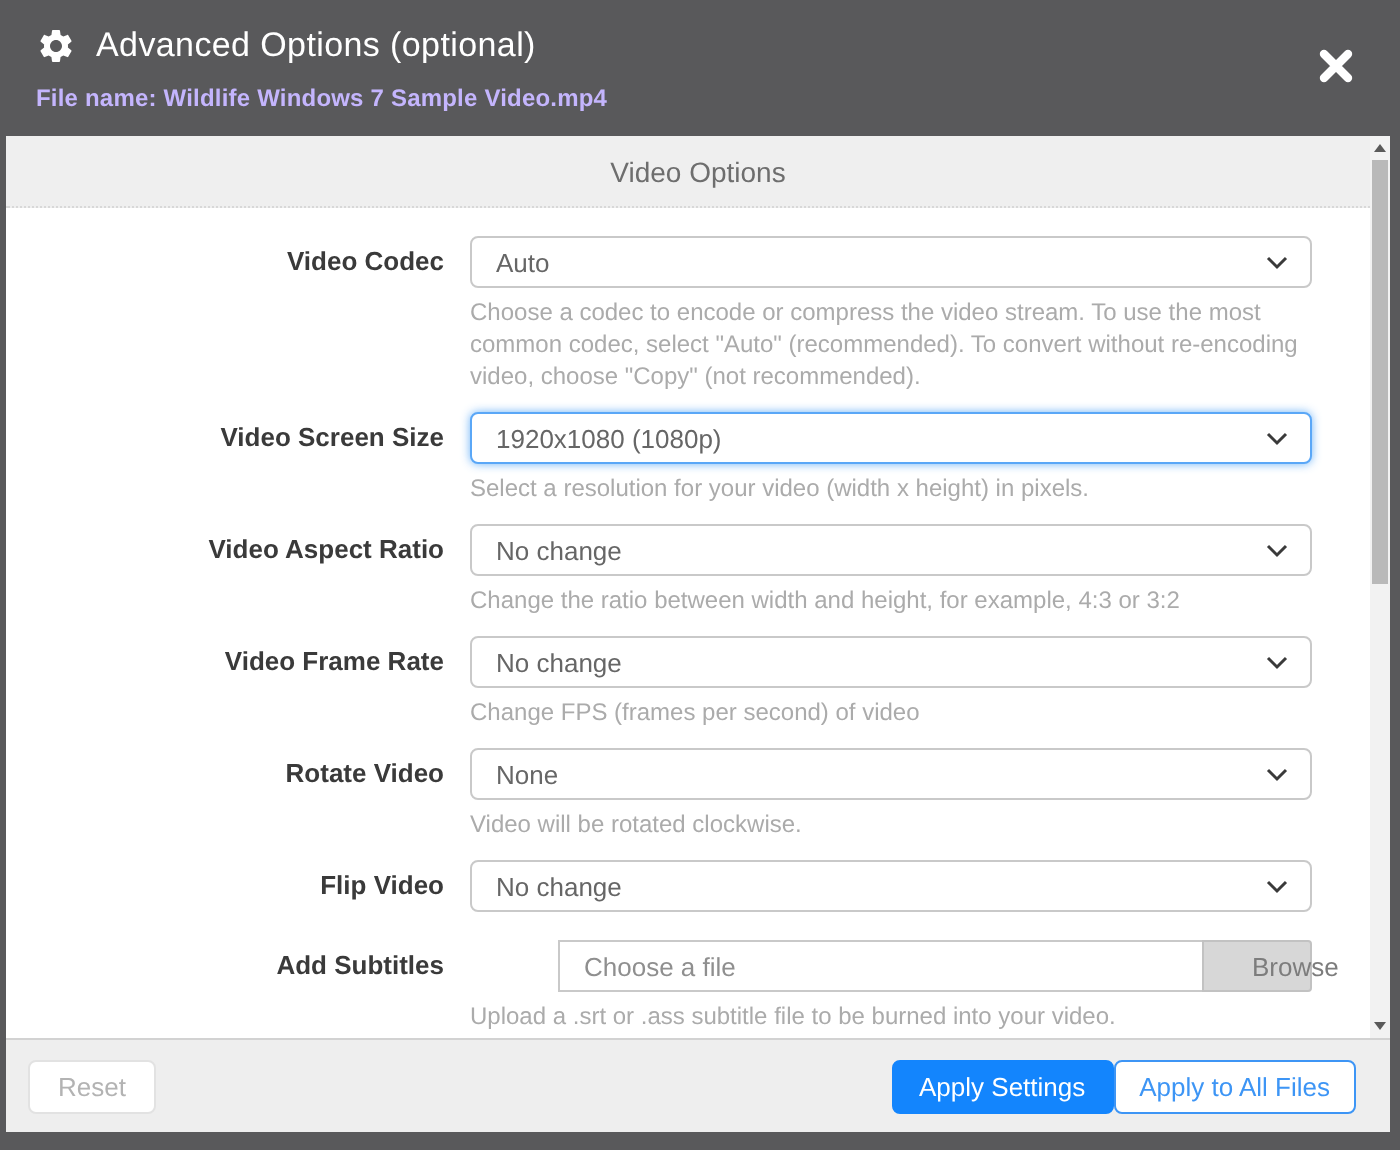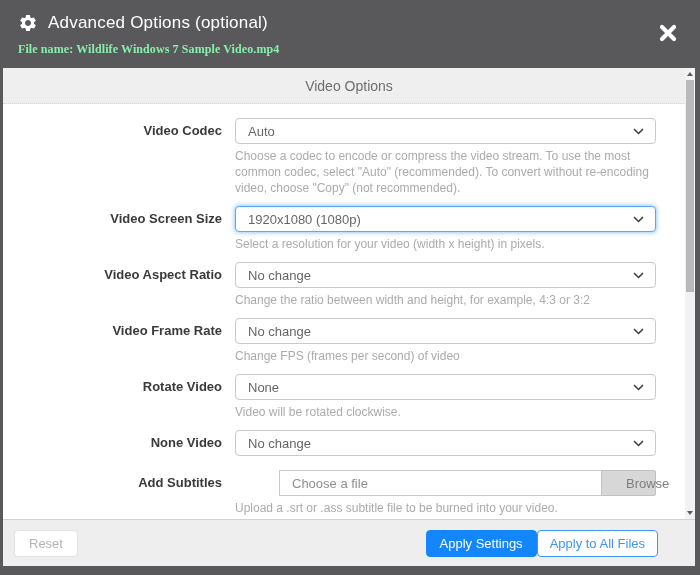--- a/index.html
+++ b/index.html
@@ -16,21 +16,21 @@
   html,body{background:#fff;}
   body{font-family:"Liberation Sans",sans-serif;}
   .screen{position:relative;width:700px;height:575px;background:var(--header_gray);overflow:hidden;}
   .modal{position:absolute;left:3px;right:5px;top:0;bottom:9px;display:flex;flex-direction:column;background:#fff;}
 
   
   .mheader{height:68px;background:var(--header_gray);padding:13px 16px 0 15px;position:relative;flex:0 0 auto;}
   .title-row{display:flex;align-items:center;color:#fff;}
   .gear{width:20px;height:20px;margin-right:10px;flex:0 0 auto;}
   .mtitle{font-size:17px;font-weight:400;letter-spacing:.2px;}
-  .fname{margin-top:9px;font-size:12px;font-weight:bold;color:#86efac;letter-spacing:.1px;font-family:Liberation Serif, serif;}
+  .fname{margin-top:9px;font-size:12px;font-weight:bold;color:#c4b5fd;letter-spacing:.1px;}
   .close-btn{position:absolute;top:24px;right:18px;width:18px;height:18px;cursor:pointer;}
 
   
   .mbody{flex:1 1 auto;position:relative;background:#fff;overflow:hidden;}
   .section-bar{height:36px;background:var(--section_bar);display:flex;align-items:center;justify-content:center;
     font-size:14px;color:#6e6e6e;border-bottom:1px dotted #d8d8d8;}
   .content{padding-top:14px;}
   .row{display:flex;margin-bottom:10px;}
   .row-label{width:232px;flex:0 0 auto;text-align:right;padding-right:13px;font-weight:bold;font-size:13px;
     color:var(--label_text);line-height:26px;}
@@ -51,21 +51,21 @@
 
   
   .scrollbar{position:absolute;top:0;right:0;bottom:0;width:10px;background:#f2f2f2;}
   .sb-arrow{position:absolute;left:2px;width:0;height:0;border-left:3px solid transparent;border-right:3px solid transparent;}
   .sb-up{top:4px;border-bottom:4px solid #5a5a5a;}
   .sb-down{bottom:4px;border-top:4px solid #5a5a5a;}
   .sb-thumb{position:absolute;top:12px;left:1px;width:8px;height:212px;background:#b9b9b9;cursor:grab;}
 
   
   .mfooter{flex:0 0 auto;height:47px;background:var(--footer_bg);border-top:1px solid #d2d2d2;
-    display:flex;align-items:center;padding:0 23px 0 11px;}
+    display:flex;align-items:center;padding:0 3px 0 11px;}
   .btn{height:27px;border-radius:4px;font-size:13px;font-family:"Liberation Sans",sans-serif;cursor:pointer;}
   .btn-reset{padding:0 14px;background:#fff;border:1px solid #e2e2e2;color:#b3b3b3;}
   .footer-spacer{flex:1 1 auto;}
   .btn-apply-all{padding:0 12px;background:#fff;border:1px solid var(--outline_blue);color:var(--outline_blue);margin-right:14px;}
   .btn-apply{padding:0 13px;background:var(--accent_blue);border:1px solid var(--accent_blue);color:#fff;}
 </style>
 </head>
 <body>
 
 <div class="screen">
@@ -150,21 +150,21 @@
               <span class="value">None</span>
               <svg class="chevron" viewBox="0 0 11 7">
                   <path d="M1 1 L5.5 5.5 L10 1" stroke="#3a3a3a" stroke-width="1.5" fill="none"></path>
                 </svg>
             </div>
             <div class="help">Video will be rotated clockwise.</div>
           </div>
         </div>
 
         <div class="row">
-          <div class="row-label">None Video</div>
+          <div class="row-label">Flip Video</div>
           <div class="row-control">
             <div class="select">
               <span class="value">No change</span>
               <svg class="chevron" viewBox="0 0 11 7">
                   <path d="M1 1 L5.5 5.5 L10 1" stroke="#3a3a3a" stroke-width="1.5" fill="none"></path>
                 </svg>
             </div>
             <div class="help"></div>
           </div>
         </div>

